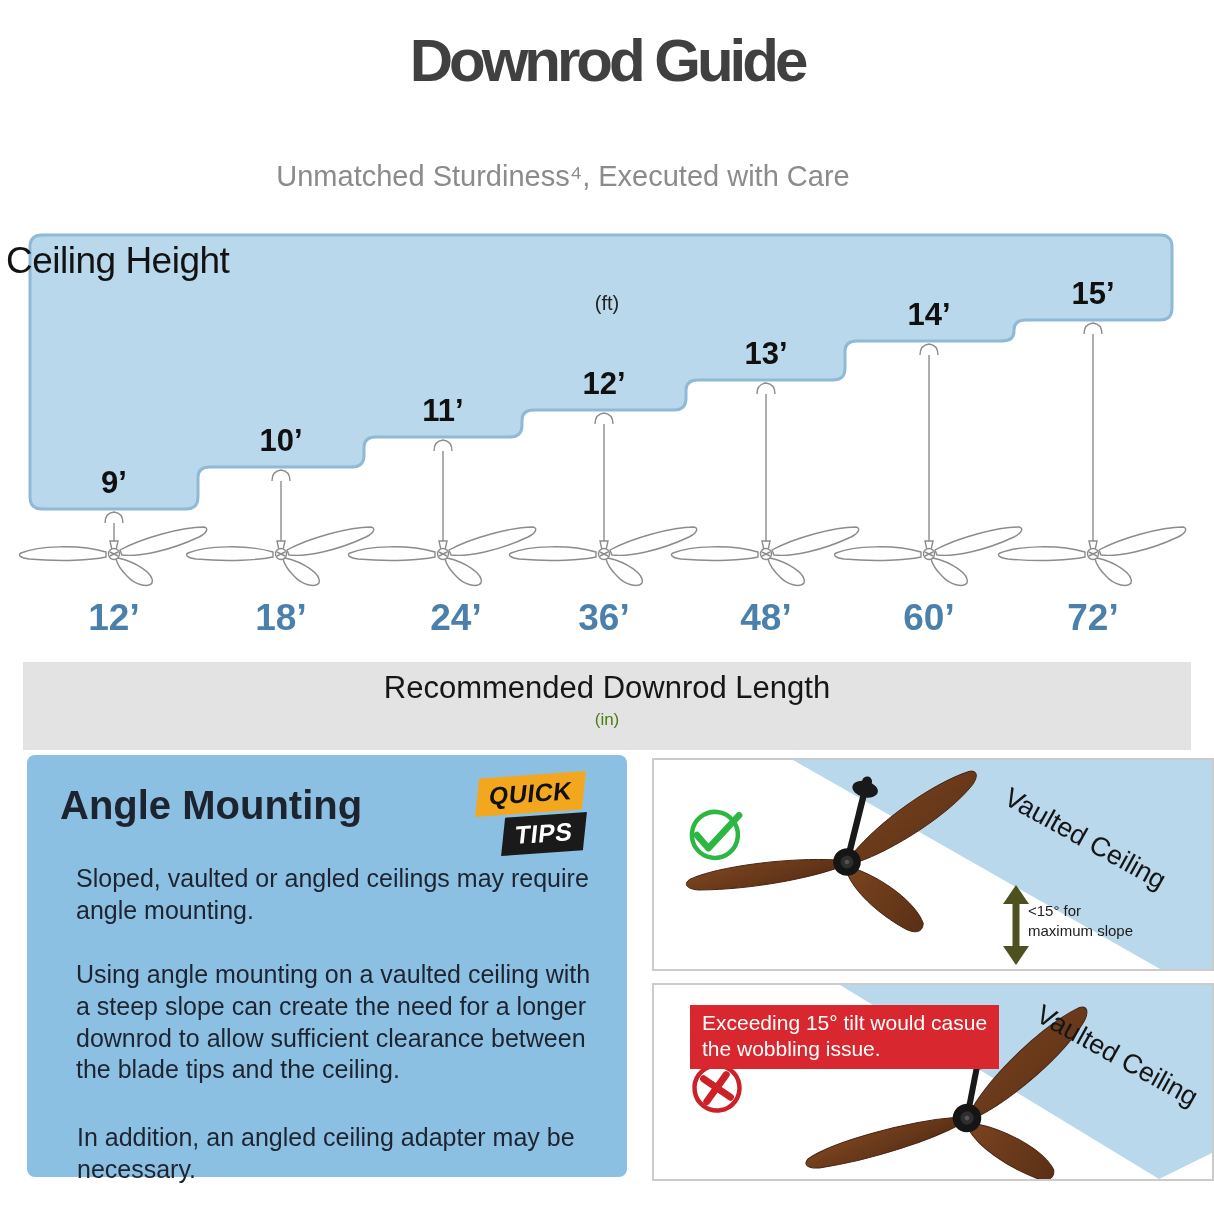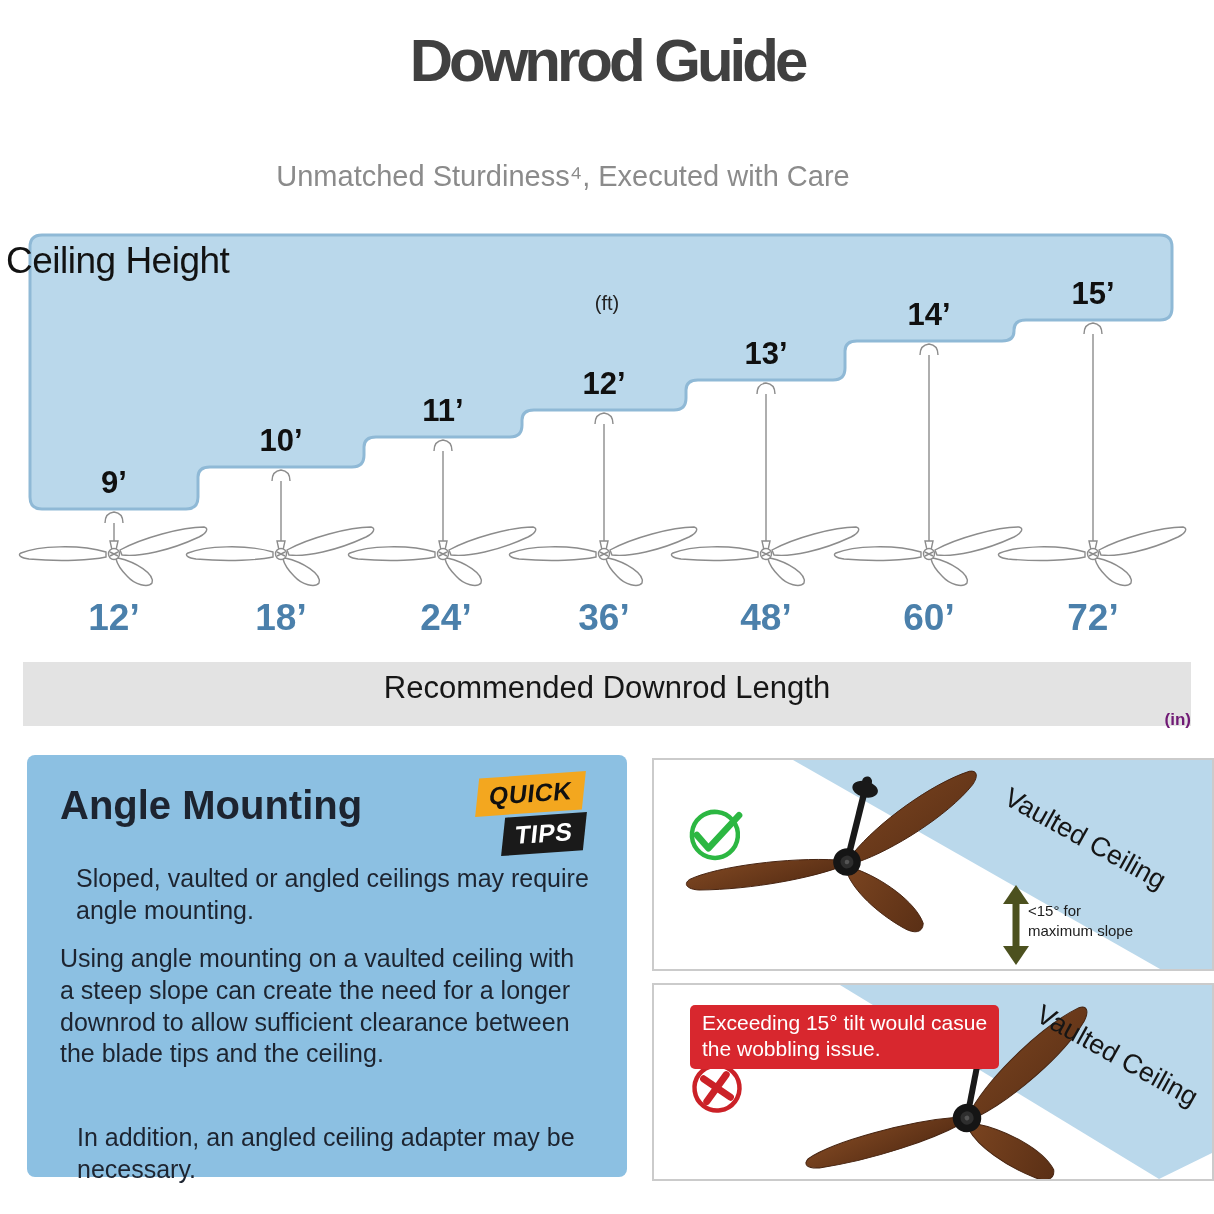--- a/index.html
+++ b/index.html
@@ -19,44 +19,44 @@
   #subtitle{left:0;top:160px;width:1126px;text-align:center;font-size:29px;color:var(--text_gray);}
 
   
   #diagram-svg{left:0;top:0;width:1214px;height:660px;}
   #ceiling-title{left:6px;top:240px;width:1202px;text-align:left;font-size:37px;color:#121212;letter-spacing:-0.5px;}
   #ceiling-unit{left:6px;top:292px;width:1202px;text-align:center;font-size:20px;color:#222;}
   .ceil-label{width:120px;margin-left:-60px;text-align:center;font-size:31px;font-weight:bold;color:#101010;}
   .rod-label{width:140px;margin-left:-70px;text-align:center;font-size:37px;font-weight:bold;color:var(--label_blue);top:597px;}
 
   
-  #footer-bar{left:23px;top:662px;width:1168px;height:64px;background:var(--bar_gray);}
+  #footer-bar{left:23px;top:662px;width:1168px;height:88px;background:var(--bar_gray);}
   #footer-title{left:0;top:8px;width:100%;text-align:center;font-size:31px;color:#161616;}
-  #footer-unit{left:0;top:48px;width:100%;text-align:right;font-size:17px;color:#701a75;font-weight:bold;}
+  #footer-unit{left:0;top:48px;width:100%;text-align:center;font-size:17px;color:#4d7c0f;}
 
   
   #tips-panel{left:27px;top:755px;width:600px;height:422px;background:var(--panel_blue);border-radius:8px;}
   #tips-title{left:33px;top:28px;font-size:40px;font-weight:bold;color:var(--text_dark);}
   .tips-p{left:33px;width:515px;font-size:25px;line-height:1.27;color:var(--text_dark);}
   #tips-p1{top:92px;} #tips-p2{top:188px;} #tips-p3{top:350px;}
   #quick-badge{right:16px;top:20px;width:160px;height:82px;}
   .badge{position:absolute;transform:rotate(-4deg) skewX(-10deg);font-weight:bold;
          padding:4px 12px 5px;font-size:25px;letter-spacing:0.5px;}
   #badge-quick{left:26px;top:0;background:var(--badge_orange);color:#101010;}
   #badge-tips{left:52px;top:40px;background:var(--badge_black);color:#fff;}
 
   
   .photo-panel{background:#fff;border:2px solid #cbcbcb;overflow:hidden;}
   #good-panel{left:652px;top:758px;width:558px;height:209px;}
   #bad-panel{left:652px;top:983px;width:558px;height:194px;}
   .vaulted{font-size:27px;color:#151515;white-space:nowrap;transform:rotate(29deg);transform-origin:left top;}
   #good-vaulted{left:360px;top:22px;}
   #bad-vaulted{left:392px;top:14px;}
   #slope-note{left:374px;top:141px;font-size:15px;line-height:1.35;color:#1c1c1c;}
-  #warning-banner{left:36px;top:20px;background:var(--warning_red);color:#fff;border-radius:5px;
+  #warning-banner{left:36px;top:20px;background:var(--warning_red);color:#fff;border-radius:0;
                   padding:5px 12px 8px;font-size:21px;line-height:1.22;}
   #warning-banner div{white-space:pre-line;}
   .panel-svg{left:0;top:0;}
 </style>
 </head>
 <body>
 
 <div id="page">
 
   <h1 class="abs" id="title" style="margin:0;">Downrod Guide</h1>
@@ -115,39 +115,39 @@
   <div class="abs ceil-label" style="left:114px;top:465px;">9’</div>
   <div class="abs ceil-label" style="left:281px;top:423px;">10’</div>
   <div class="abs ceil-label" style="left:443px;top:393px;">11’</div>
   <div class="abs ceil-label" style="left:604px;top:366px;">12’</div>
   <div class="abs ceil-label" style="left:766px;top:336px;">13’</div>
   <div class="abs ceil-label" style="left:929px;top:297px;">14’</div>
   <div class="abs ceil-label" style="left:1093px;top:276px;">15’</div>
 
   <div class="abs rod-label" style="left:114px;">12’</div>
   <div class="abs rod-label" style="left:281px;">18’</div>
-  <div class="abs rod-label" style="left:446px;">24’</div>
+  <div class="abs rod-label" style="left:456px;">24’</div>
   <div class="abs rod-label" style="left:604px;">36’</div>
   <div class="abs rod-label" style="left:766px;">48’</div>
   <div class="abs rod-label" style="left:929px;">60’</div>
   <div class="abs rod-label" style="left:1093px;">72’</div>
 
   <div class="abs" id="footer-bar">
     <div class="abs" id="footer-title">Recommended Downrod Length</div>
     <div class="abs" id="footer-unit">(in)</div>
   </div>
 
   <div class="abs" id="tips-panel">
     <div class="abs" id="tips-title">Angle Mounting</div>
     <div class="abs" id="quick-badge">
       <div class="badge" id="badge-quick">QUICK</div>
       <div class="badge" id="badge-tips">TIPS</div>
     </div>
     <p class="abs tips-p" id="tips-p1" style="margin:16px;">Sloped, vaulted or angled ceilings may require angle mounting.</p>
-    <p class="abs tips-p" id="tips-p2" style="margin:0;">Using angle mounting on a vaulted ceiling with a steep slope can create the need for a longer downrod to allow sufficient clearance between the blade tips and the ceiling.</p>
+    <p class="abs tips-p" id="tips-p2" style="margin:16px;">Using angle mounting on a vaulted ceiling with a steep slope can create the need for a longer downrod to allow sufficient clearance between the blade tips and the ceiling.</p>
     <p class="abs tips-p" id="tips-p3" style="margin:17px;">In addition, an angled ceiling adapter may be necessary.</p>
   </div>
 
   <div class="abs photo-panel" id="good-panel">
     <svg class="abs panel-svg" width="558" height="209" viewBox="0 0 558 209" xmlns="http://www.w3.org/2000/svg">
       <defs>
         <linearGradient id="wg" x1="0" y1="0" x2="1" y2="1">
           <stop offset="0" stop-color="#7a4420"></stop>
             <stop offset="1" stop-color="#5a2f15"></stop>
         </linearGradient>

